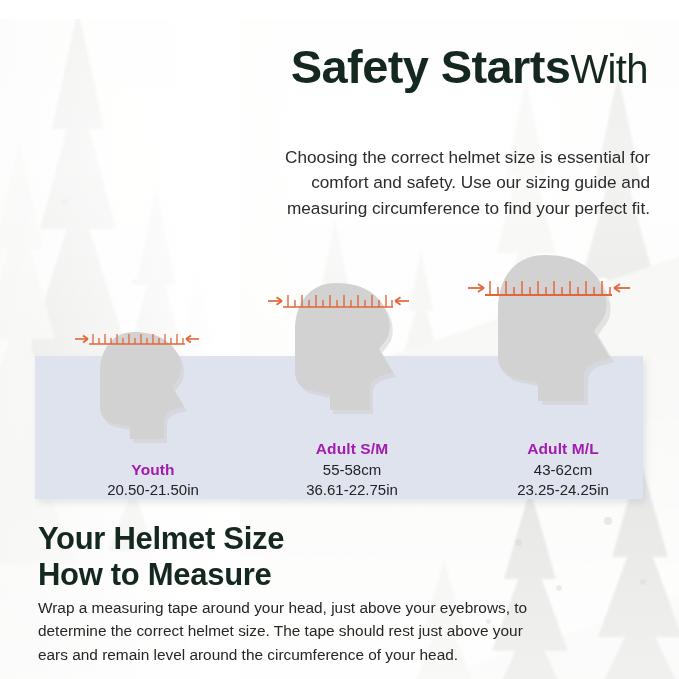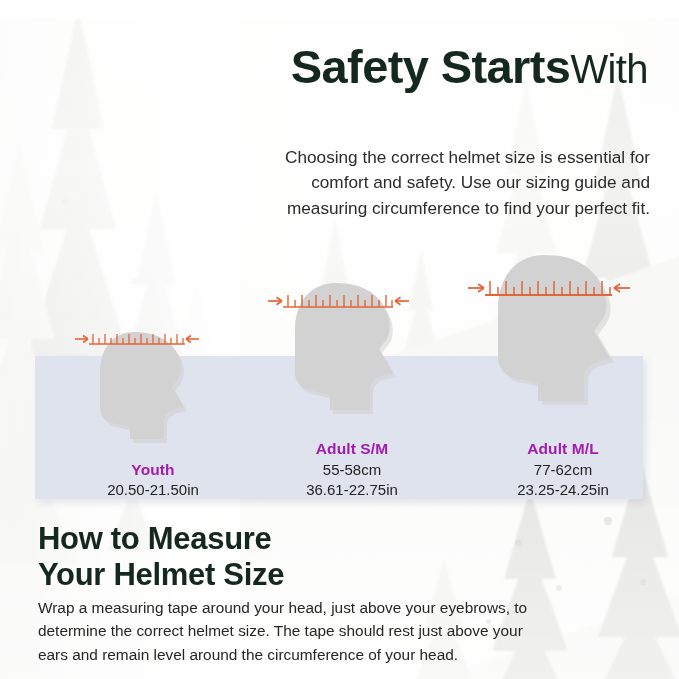--- a/index.html
+++ b/index.html
@@ -406,25 +406,25 @@
             </g>
             <line x1="5" y1="40" x2="21" y2="40"></line>
             <path d="M21 40 L15 36 M21 40 L15 44"></path>
             <line x1="167" y1="40" x2="151" y2="40"></line>
             <path d="M151 40 L157 36 M151 40 L157 44"></path>
           </g>
         </svg>
       </div>
       <div class="labels">
         <div class="lbl-name">Adult M/L</div>
-        <div class="lbl-cm">77-62cm</div>
+        <div class="lbl-cm">43-62cm</div>
         <div class="lbl-in">23.25-24.25in</div>
       </div>
     </div>
   </div>
 
   <div class="how-title">
+    <span class="line">Your Helmet Size</span>
     <span class="line">How to Measure</span>
-    <span class="line">Your Helmet Size</span>
   </div>
   <div class="how-body">Wrap a measuring tape around your head, just above your eyebrows, to determine the correct helmet size. The tape should rest just above your ears and remain level around the circumference of your head.</div>
 
 </div>
 
 </body></html>

